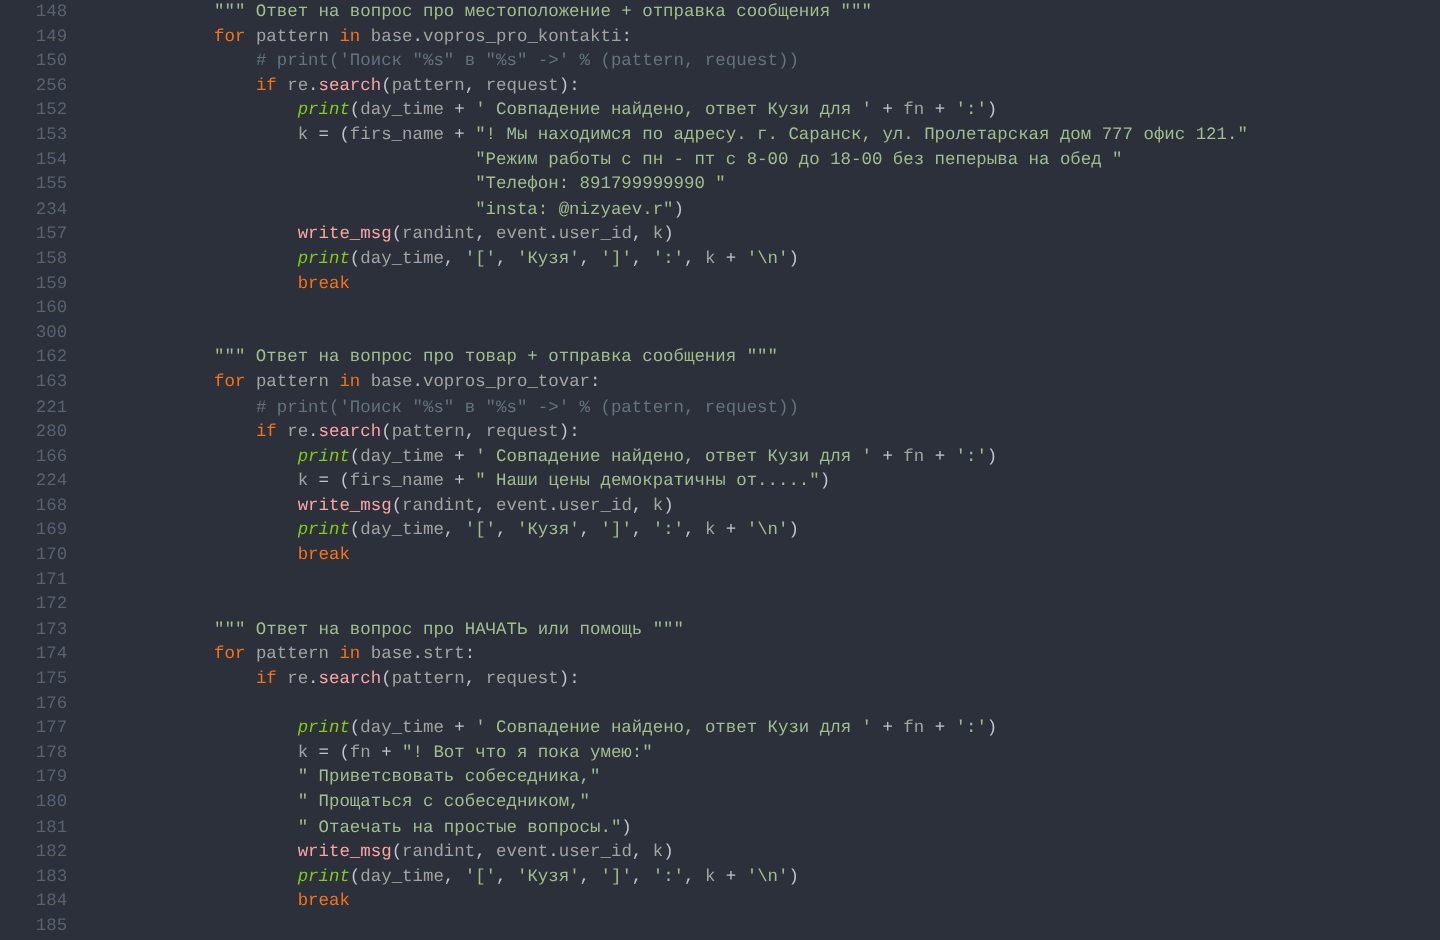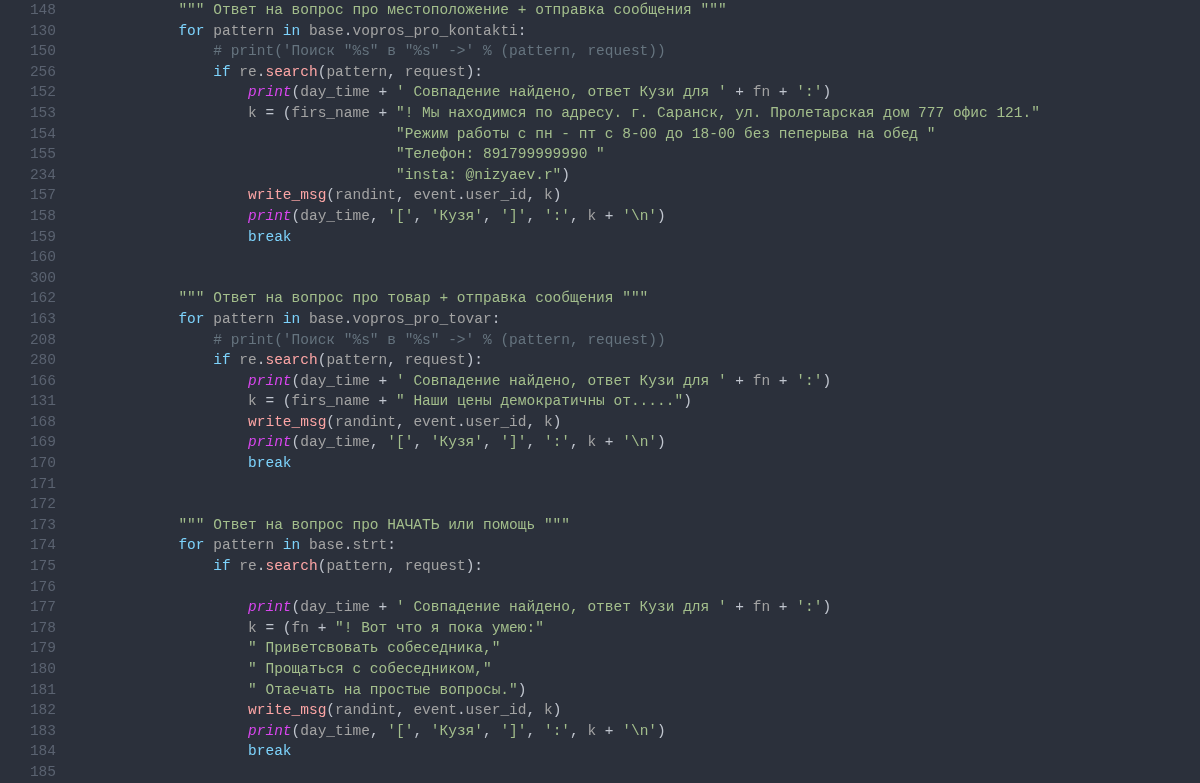--- a/index.html
+++ b/index.html
@@ -25,54 +25,54 @@
     width: 74px;
     flex-shrink: 0;
   }
   .gutter div { height: 20.6px; }
   .code {
     flex: 1;
     color: #c0c5ce;
     white-space: pre;
   }
   .code .line { height: 20.6px; }
-  .kw { color: #7dd3fc; }
-  .fn-it { color: #d946ef; font-style: italic; font-family: Liberation Mono, monospace; }
+  .kw { color: #f97316; }
+  .fn-it { color: #84cc16; font-style: italic; font-family: Liberation Mono, monospace; }
   .fn { color: #fca5a5; }
   .str { color: #a3be8c; }
   .com { color: #65737e; }
   .id { color: #a3a3a3; }
   .op { color: #c0c5ce; }
   .pun { color: #c0c5ce; }
 </style>
 </head>
 <body>
 
 <div class="editor">
   <div class="gutter" id="gutter">
       <div>148</div>
-      <div>130</div>
+      <div>149</div>
       <div>150</div>
       <div>256</div>
       <div>152</div>
       <div>153</div>
       <div>154</div>
       <div>155</div>
       <div>234</div>
       <div>157</div>
       <div>158</div>
       <div>159</div>
       <div>160</div>
       <div>300</div>
       <div>162</div>
       <div>163</div>
-      <div>208</div>
+      <div>221</div>
       <div>280</div>
       <div>166</div>
-      <div>131</div>
+      <div>224</div>
       <div>168</div>
       <div>169</div>
       <div>170</div>
       <div>171</div>
       <div>172</div>
       <div>173</div>
       <div>174</div>
       <div>175</div>
       <div>176</div>
       <div>177</div>

